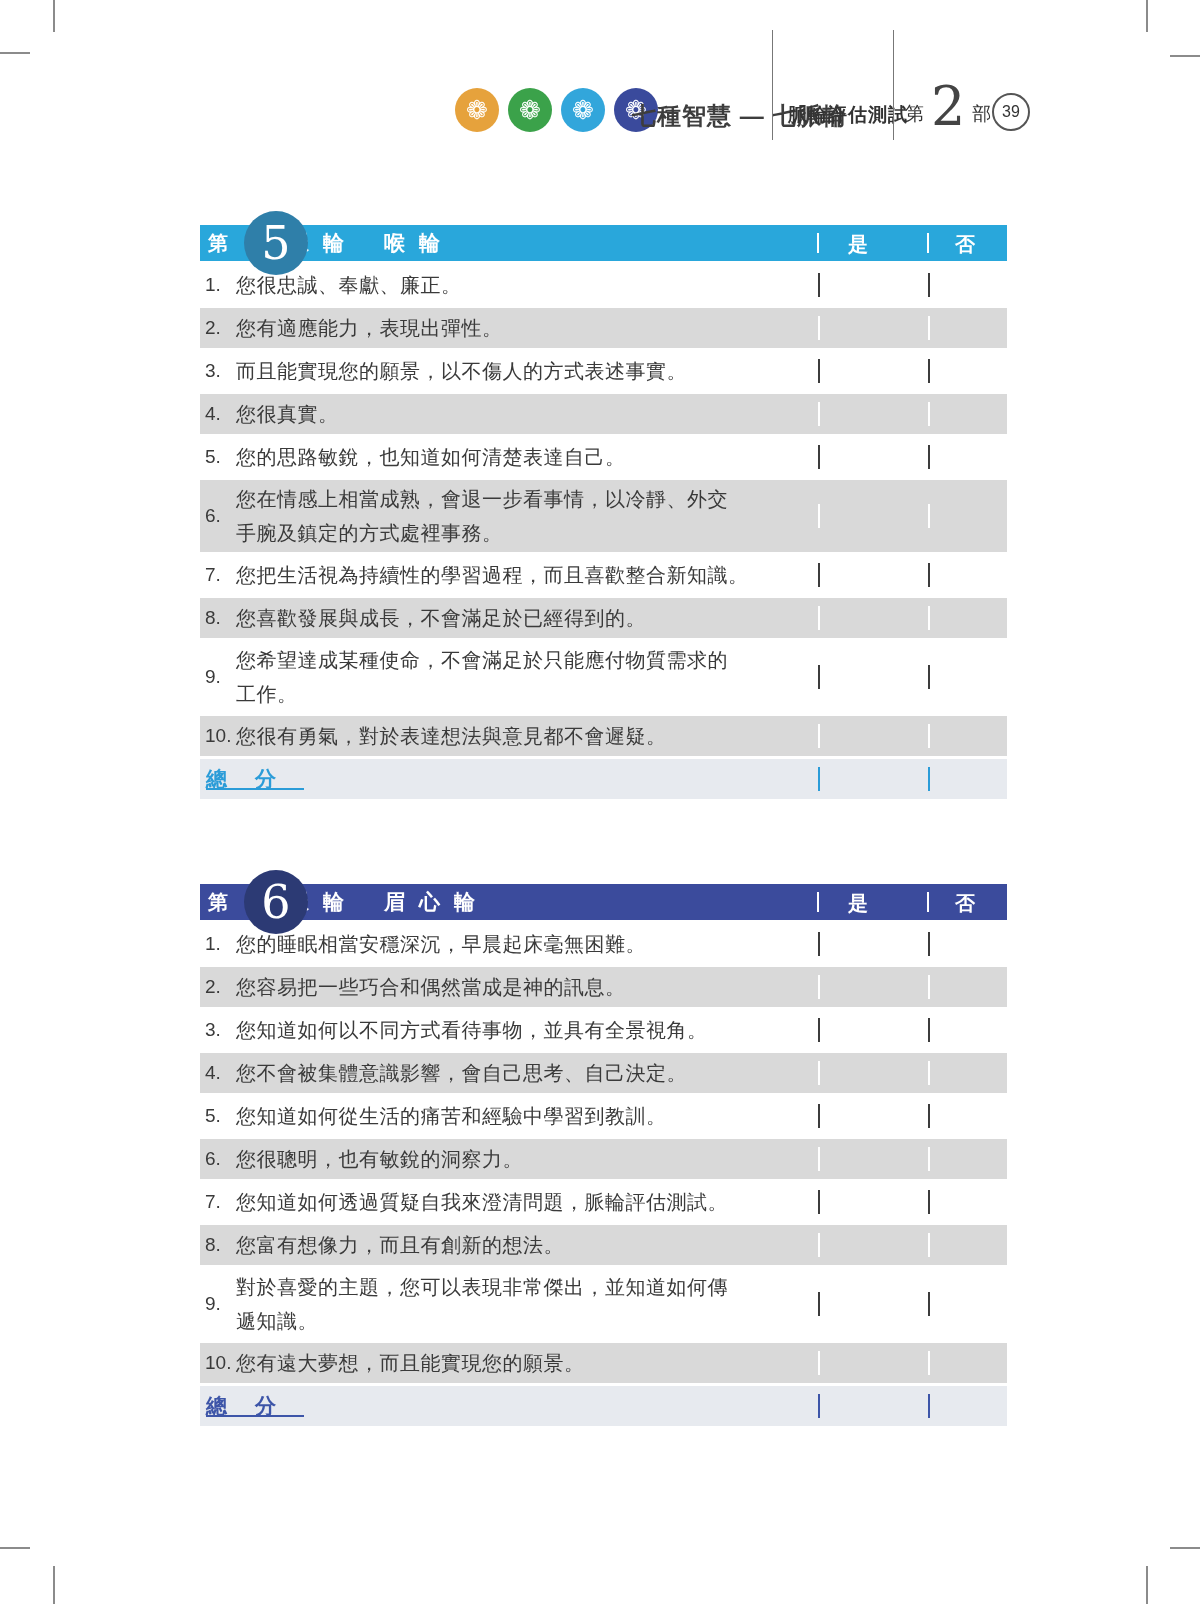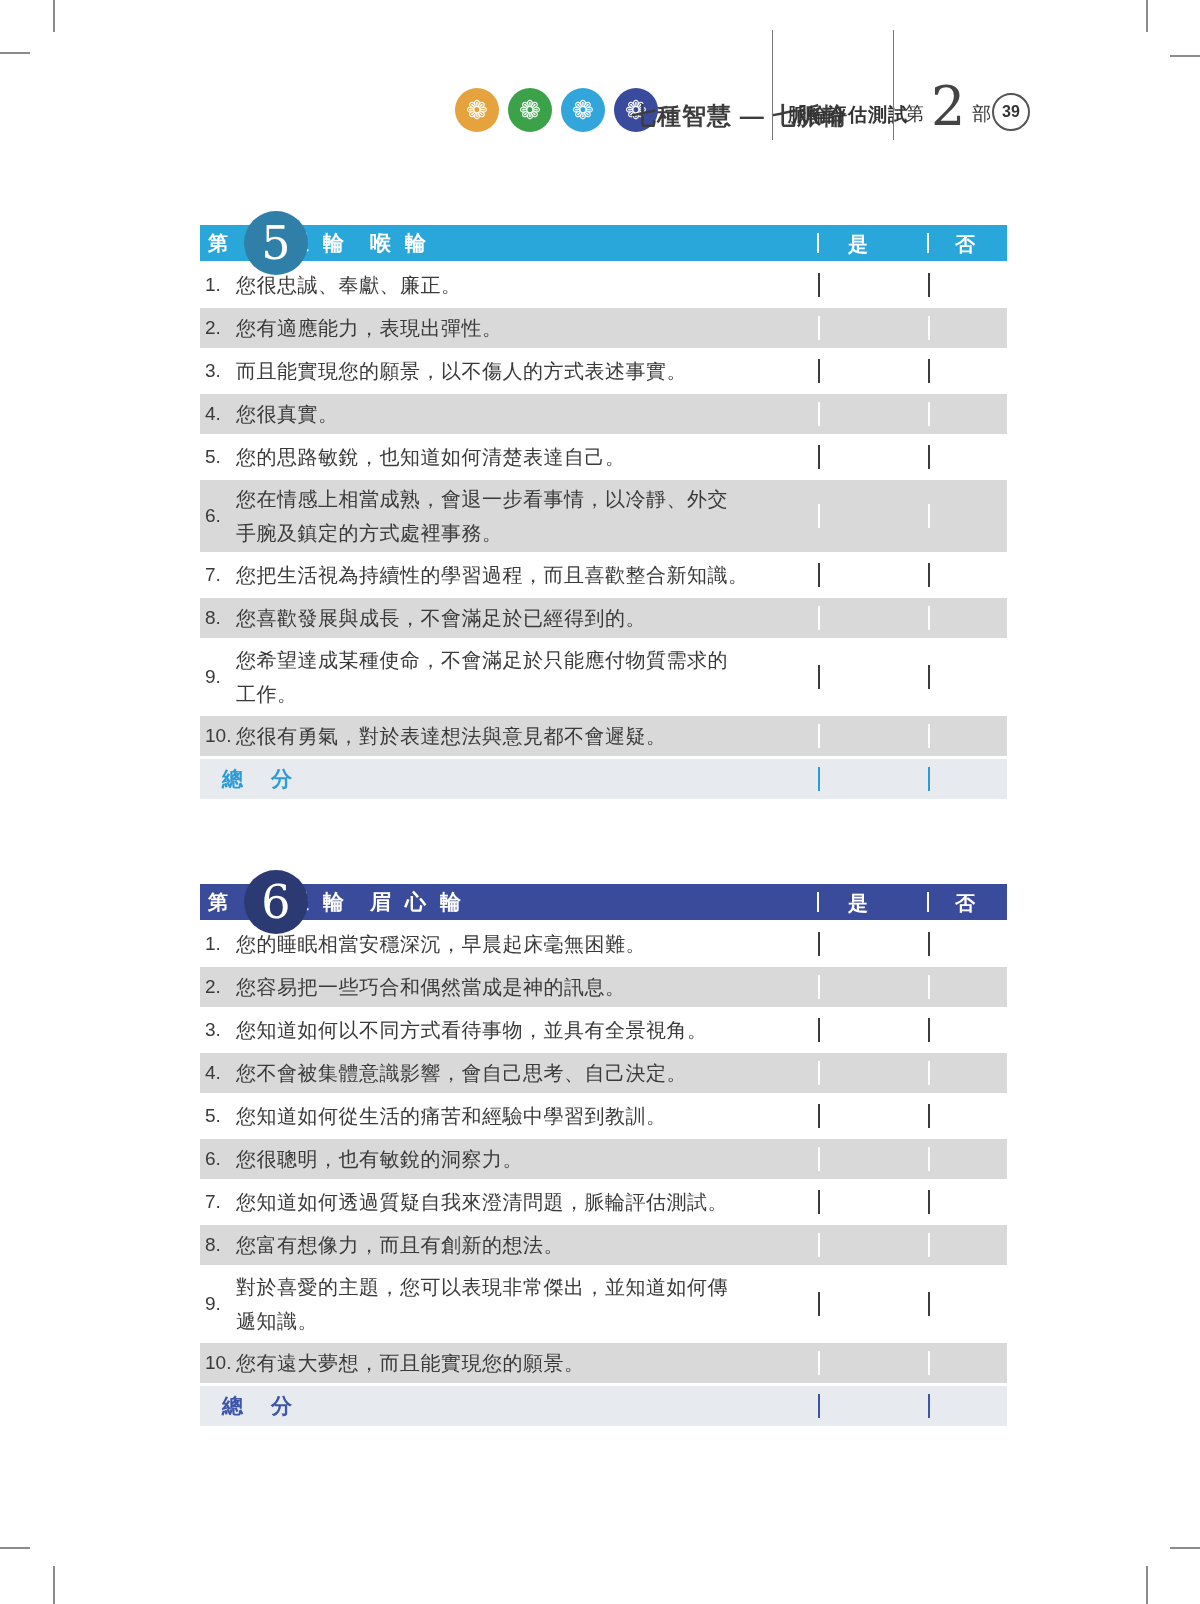--- a/index.html
+++ b/index.html
@@ -27,55 +27,55 @@
   .hdr-divider { position:absolute; top:30px; width:1px; height:110px; background:#777; }
   .hdr-divider.d1 { left:772px; }
   .hdr-divider.d2 { left:893px; }
   .section-title { position:absolute; left:788px; top:102px; font-size:19px; font-weight:bold;
                    color:#333; letter-spacing:1px; white-space:nowrap; }
   .part { position:absolute; left:905px; top:80px; display:flex; align-items:center; gap:7px; color:#333; }
   .part-prefix, .part-suffix { font-size:19px; padding-top:14px; }
   .part-number { font-family:"DejaVu Serif","Liberation Serif",serif; font-size:54px; line-height:1; color:#444; }
   .page-circle { position:absolute; left:992px; top:93px; width:38px; height:38px;
                  border:2px solid #555; border-radius:50%; display:flex; align-items:center;
-                 justify-content:center; font-size:16px; font-weight:bold; color:#333; }
+                 justify-content:center; font-size:16px; font-weight:normal; color:#333; }
 
   
   .quiz { position:absolute; left:200px; width:807px; }
   .quiz.sec-0 { top:225px; }
   .quiz.sec-1 { top:884px; }
 
   .bar { position:relative; height:36px; display:flex; align-items:center; color:#fff; }
   .bar-prefix { font-size:20px; font-weight:bold; margin-left:8px; }
   .badge { position:absolute; left:44px; top:-14px; width:64px; height:64px; border-radius:50%;
            display:flex; align-items:center; justify-content:center; color:#fff;
            font-family:"DejaVu Serif","Liberation Serif",serif; font-size:46px; line-height:1; }
   .chakra-word { margin-left:60px; font-size:21px; font-weight:bold; letter-spacing:14px; }
-  .chakra-name { margin-left:12px; font-size:21px; font-weight:bold; letter-spacing:14px; }
+  .chakra-name { margin-left:26px; font-size:21px; font-weight:bold; letter-spacing:14px; }
   .bar-sep { position:absolute; width:2px; height:20px; background:#fff; top:8px; }
   .bar-sep.sep1 { left:617px; }
   .bar-sep.sep2 { left:727px; }
   .bar-col { position:absolute; font-size:20px; font-weight:bold; top:6px; }
   .bar-col.yes { left:648px; }
   .bar-col.no  { left:755px; }
 
   .rows { margin-top:4px; }
   .q-row { position:relative; display:flex; align-items:center; min-height:40px;
            margin-bottom:3px; color:#3a3a3a; padding:2px 0; }
   .q-row.alt { background:#D9D9D9; }
   .q-num { width:36px; padding-left:5px; font-size:19px; flex-shrink:0; align-self:center; }
   .q-text { font-size:20px; line-height:1.7; white-space:pre-line; max-width:560px; letter-spacing:0.5px; }
   .tick { position:absolute; width:2px; height:24px; top:50%; transform:translateY(-50%); }
   .q-row .tick { background:#3c3c3c; }
   .q-row.alt .tick { background:#ffffff; }
   .tick.tick1 { left:618px; }
   .tick.tick2 { left:728px; }
 
   .total-row { position:relative; height:40px; background:#E7EAEF; display:flex; align-items:center; }
-  .total-label { font-size:21px; font-weight:bold; padding-left:22px; letter-spacing:28px; }
+  .total-label { font-size:21px; font-weight:bold; padding-left:6px; letter-spacing:28px;text-decoration:underline; }
 </style>
 </head>
 <body>
 
 <div class="page">
 
   <div class="crop tl-v"></div>
   <div class="crop tl-h"></div>
   <div class="crop tr-v"></div>
   <div class="crop tr-h"></div>

